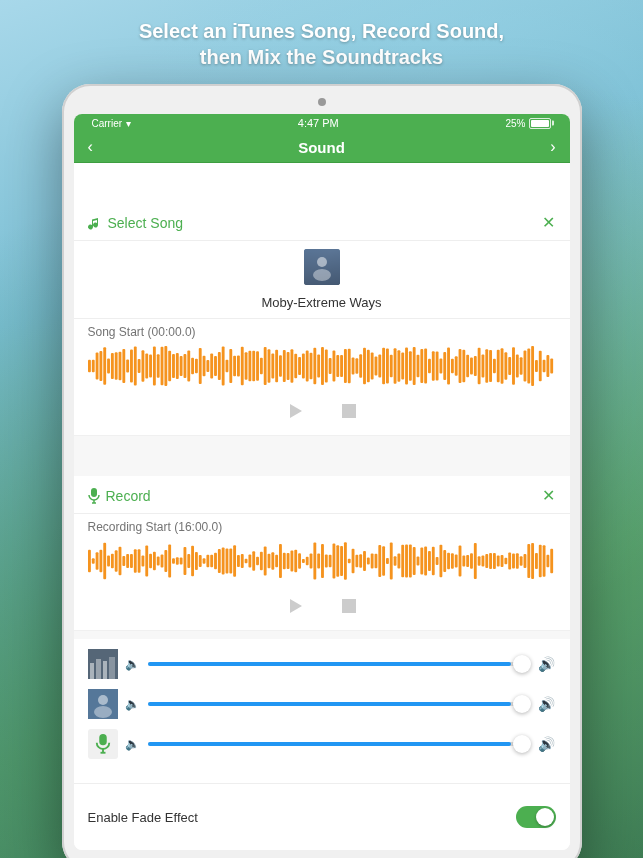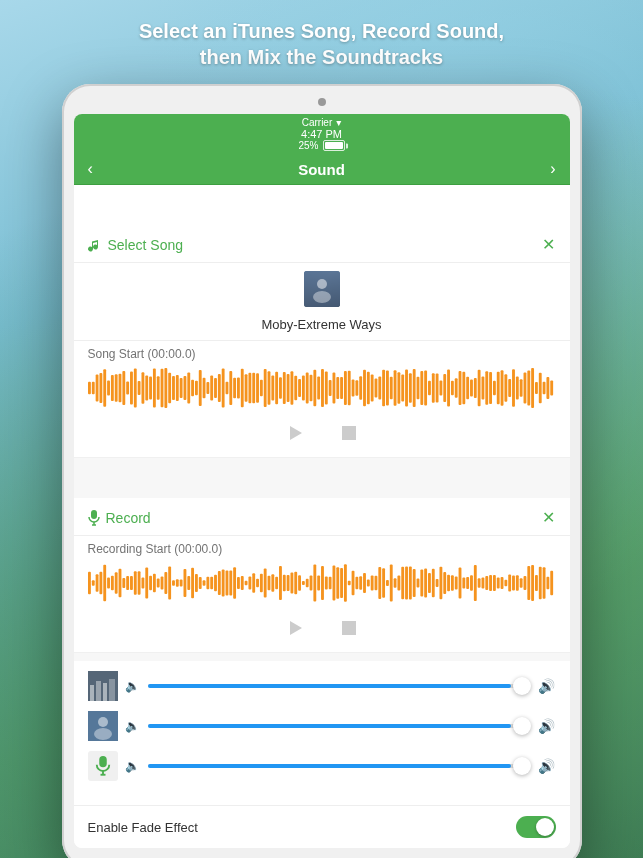--- a/index.html
+++ b/index.html
@@ -71,21 +71,20 @@
 
     
     .status-bar {
       background: #4caf50;
       display: flex;
       justify-content: space-between;
       align-items: center;
       padding: 3px 18px;
       font-size: 10px;
       color: #fff;
-      flex-direction: column;
     }
     .status-left { display: flex; align-items: center; gap: 4px; }
     .status-center { font-size: 11px; font-weight: 500; }
     .status-right { display: flex; align-items: center; gap: 4px; font-size: 10px; }
     .battery {
       display: inline-flex; align-items: center;
       border: 1px solid rgba(255,255,255,0.8);
       border-radius: 2px;
       width: 22px; height: 11px;
       padding: 1px;
@@ -283,21 +282,21 @@
       color: #bbb;
       font-size: 14px;
       flex-shrink: 0;
     }
 
     
     .fade-row {
       display: flex;
       justify-content: space-between;
       align-items: center;
-      padding: 10px 14px;
+      padding: 22px 14px;
       background: #fff;
       border-top: 1px solid #eee;
     }
     .fade-label { font-size: 13px; color: #333; }
     .toggle {
       width: 40px; height: 22px;
       background: #4caf50;
       border-radius: 11px;
       position: relative;
       cursor: pointer;
@@ -526,21 +525,21 @@
               <rect x="3" y="0" width="6" height="9" rx="3" fill="#4caf50"></rect>
               <path d="M1 7a5 5 0 0 0 10 0" stroke="#4caf50" stroke-width="1.5" fill="none"></path>
               <line x1="6" y1="12" x2="6" y2="15" stroke="#4caf50" stroke-width="1.5"></line>
               <line x1="4" y1="15" x2="8" y2="15" stroke="#4caf50" stroke-width="1.5"></line>
             </svg>
             <span>Record</span>
           </div>
           <span class="section-x">✕</span>
         </div>
 
-        <div class="waveform-label">Recording Start (00:00.0)</div>
+        <div class="waveform-label">Recording Start (16:00.0)</div>
 
         <div class="waveform-container">
           <svg class="waveform-svg" id="record-waveform-svg" viewBox="0 0 490 44" preserveAspectRatio="none">
               <rect x="0" y="10.727749054722429" width="3" height="22.544501890555143" rx="1" fill="#f5931e"></rect>
               <rect x="4" y="19.27034873079284" width="3" height="5.459302538414324" rx="1" fill="#f5931e"></rect>
               <rect x="8" y="13.176554062444845" width="3" height="17.64689187511031" rx="1" fill="#f5931e"></rect>
               <rect x="12" y="10.657917480836137" width="3" height="22.684165038327727" rx="1" fill="#f5931e"></rect>
               <rect x="16" y="3.7868544400639017" width="3" height="36.4262911198722" rx="1" fill="#f5931e"></rect>
               <rect x="20" y="16.575404575694215" width="3" height="10.849190848611574" rx="1" fill="#f5931e"></rect>
               <rect x="24" y="14.804145752872374" width="3" height="14.391708494255251" rx="1" fill="#f5931e"></rect>

